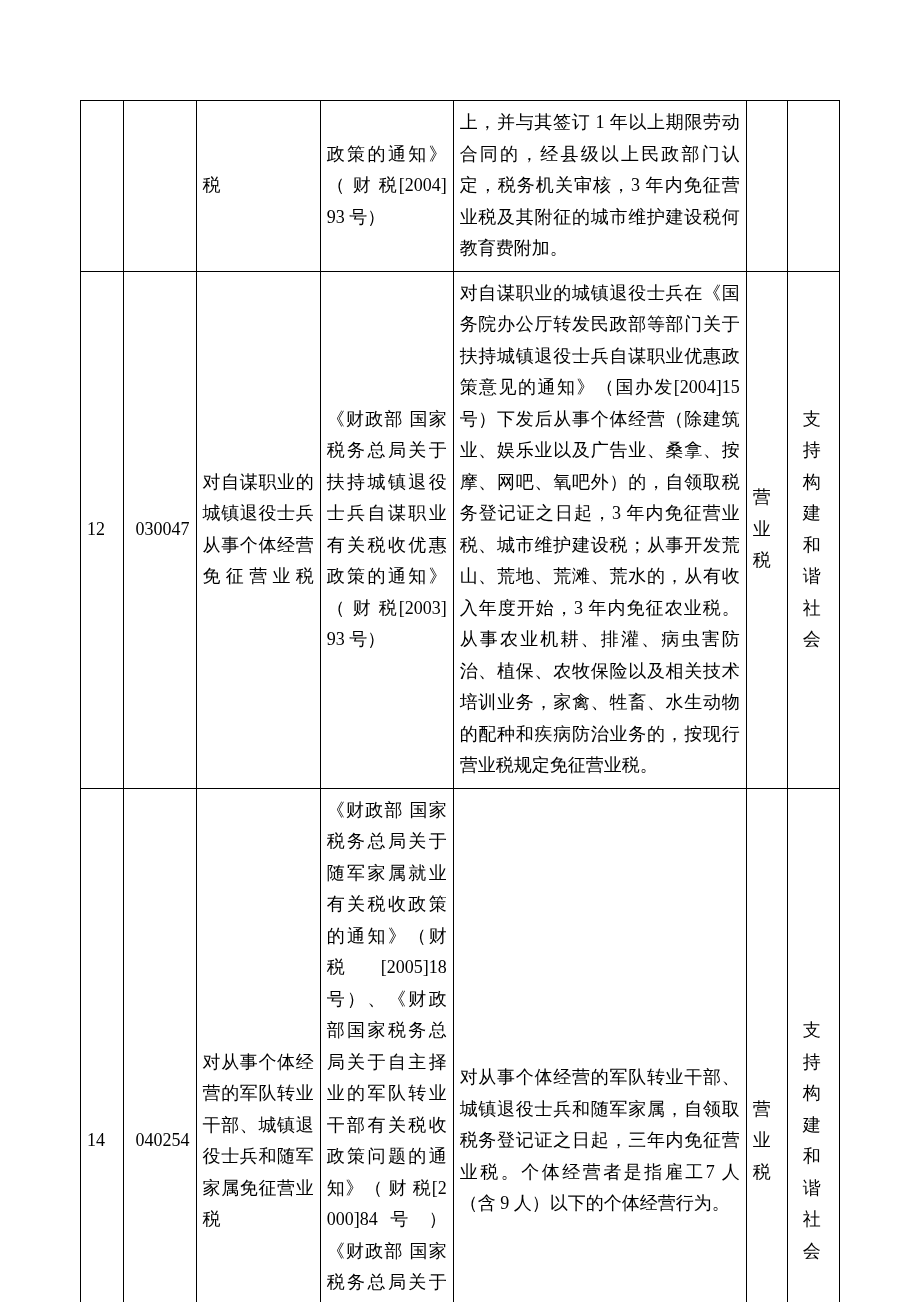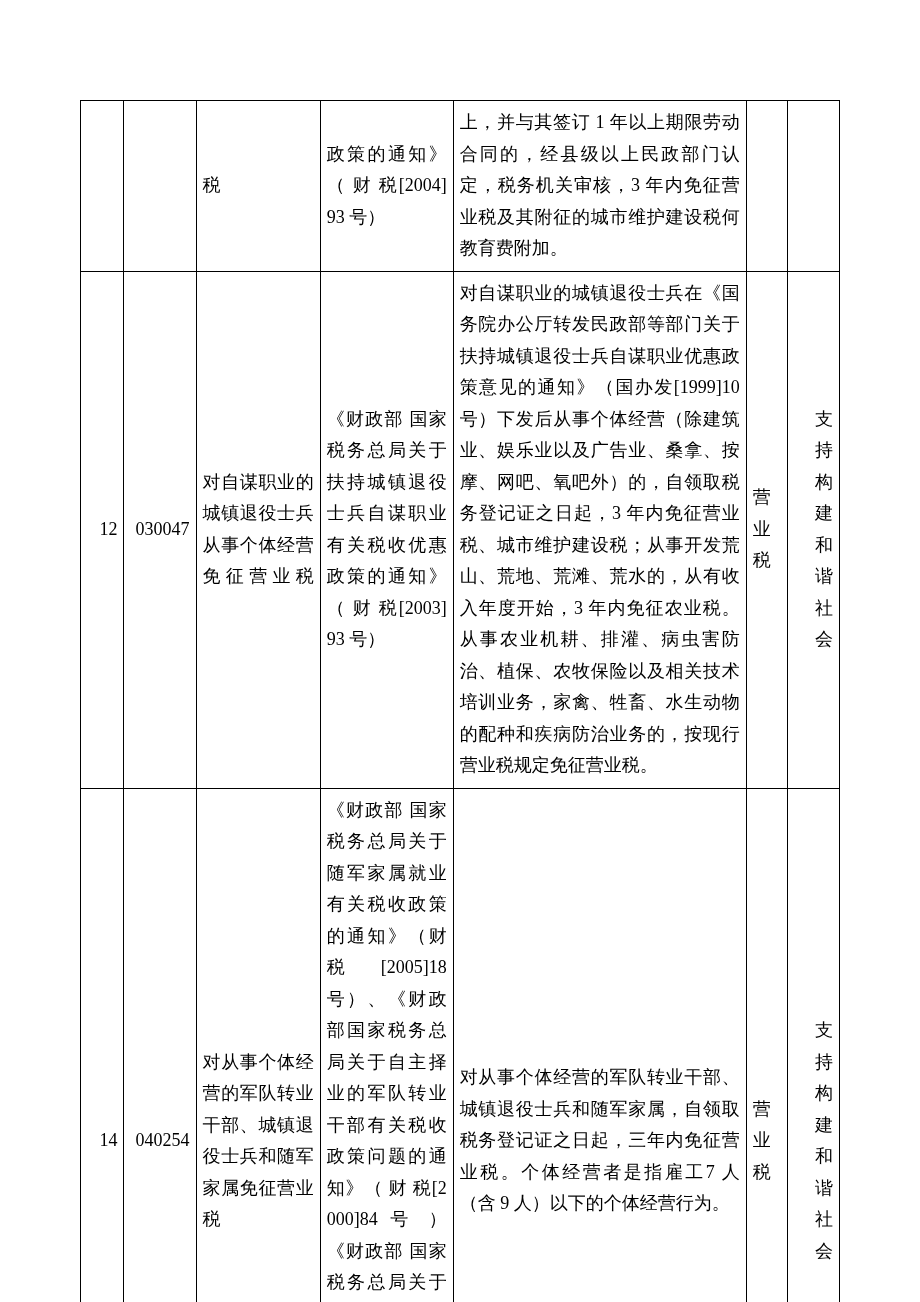--- a/index.html
+++ b/index.html
@@ -21,27 +21,27 @@
     }
     td {
       border: 1px solid #000;
       padding: 6px 6px;
       font-size: 18px;
       line-height: 1.75;
       vertical-align: middle;
       word-wrap: break-word;
       word-break: break-all;
     }
-    .col-seq { width: 35px; text-align: right; }
+    .col-seq { width: 35px; text-align: left; }
     .col-code { width: 58px; text-align: right; }
     .col-name { width: 100px; text-align: justify; text-align-last: justify; }
     .col-basis { width: 107px; }
     .col-desc { width: 236px; }
     .col-tax { width: 33px; text-align: left; }
-    .col-cat { width: 42px; text-align: right; padding-left: 15px; }
+    .col-cat { width: 42px; text-align: left; padding-left: 15px; }
     .col-name.left { text-align: left; text-align-last: left; }
     .j { text-align: justify; }
   </style>
 </head>
 <body>
 
 <div class="page">
   <table>
     <colgroup>
       <col class="col-seq">
@@ -60,21 +60,21 @@
         <td class="col-basis j">政策的通知》（ 财 税[2004]93 号）</td>
         <td class="col-desc j">上，并与其签订 1 年以上期限劳动合同的，经县级以上民政部门认定，税务机关审核，3 年内免征营业税及其附征的城市维护建设税何教育费附加。</td>
         <td class="col-tax"></td>
         <td class="col-cat"></td>
       </tr>
       <tr>
         <td class="col-seq">12</td>
         <td class="col-code">030047</td>
         <td class="col-name j">对自谋职业的城镇退役士兵从事个体经营免征营业税</td>
         <td class="col-basis j">《财政部 国家税务总局关于扶持城镇退役士兵自谋职业有关税收优惠政策的通知》（ 财 税[2003]93 号）</td>
-        <td class="col-desc j">对自谋职业的城镇退役士兵在《国务院办公厅转发民政部等部门关于扶持城镇退役士兵自谋职业优惠政策意见的通知》（国办发[1999]10 号）下发后从事个体经营（除建筑业、娱乐业以及广告业、桑拿、按摩、网吧、氧吧外）的，自领取税务登记证之日起，3 年内免征营业税、城市维护建设税；从事开发荒山、荒地、荒滩、荒水的，从有收入年度开始，3 年内免征农业税。从事农业机耕、排灌、病虫害防治、植保、农牧保险以及相关技术培训业务，家禽、牲畜、水生动物的配种和疾病防治业务的，按现行营业税规定免征营业税。</td>
+        <td class="col-desc j">对自谋职业的城镇退役士兵在《国务院办公厅转发民政部等部门关于扶持城镇退役士兵自谋职业优惠政策意见的通知》（国办发[2004]15 号）下发后从事个体经营（除建筑业、娱乐业以及广告业、桑拿、按摩、网吧、氧吧外）的，自领取税务登记证之日起，3 年内免征营业税、城市维护建设税；从事开发荒山、荒地、荒滩、荒水的，从有收入年度开始，3 年内免征农业税。从事农业机耕、排灌、病虫害防治、植保、农牧保险以及相关技术培训业务，家禽、牲畜、水生动物的配种和疾病防治业务的，按现行营业税规定免征营业税。</td>
         <td class="col-tax">营业税</td>
         <td class="col-cat">支持构建和谐社会</td>
       </tr>
       <tr>
         <td class="col-seq">14</td>
         <td class="col-code">040254</td>
         <td class="col-name j">对从事个体经营的军队转业干部、城镇退役士兵和随军家属免征营业税</td>
         <td class="col-basis j">《财政部 国家税务总局关于随军家属就业有关税收政策的通知》（财税 [2005]18号）、《财政部国家税务总局关于自主择业的军队转业干部有关税收政策问题的通知》（ 财 税[2000]84 号 ）《财政部 国家税务总局关于扶持城镇退役士兵自谋职业有关税收优惠政策的通知》（ 财 税[2003]26 号）、</td>
         <td class="col-desc j">对从事个体经营的军队转业干部、城镇退役士兵和随军家属，自领取税务登记证之日起，三年内免征营业税。个体经营者是指雇工7 人（含 9 人）以下的个体经营行为。</td>
         <td class="col-tax">营业税</td>

